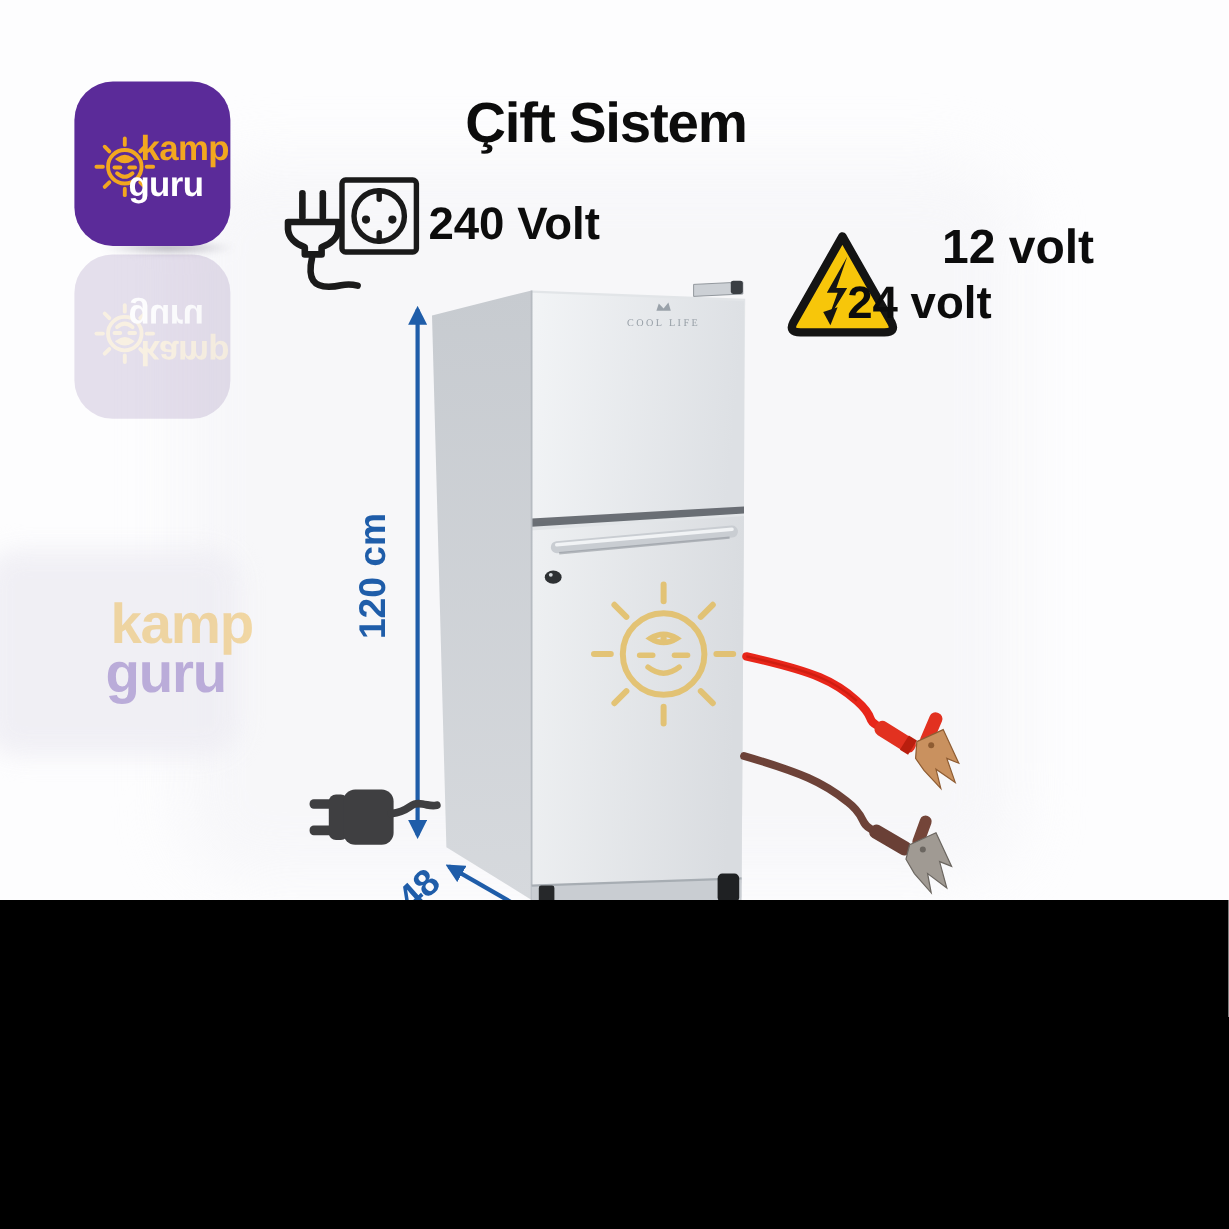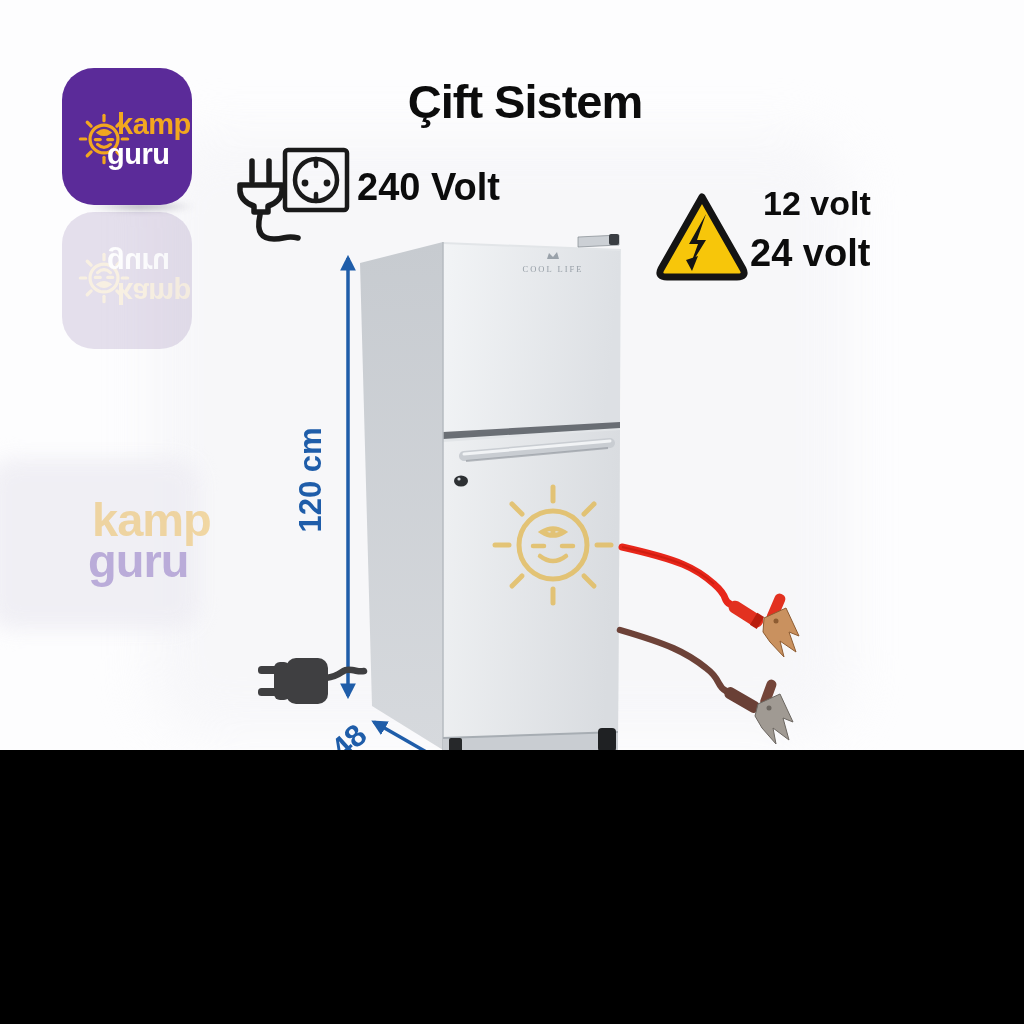--- a/index.html
+++ b/index.html
@@ -16,27 +16,27 @@
   .logo-card{position:absolute;left:62px;top:68px;width:130px;height:137px;background:#5b2b99;
              border-radius:32px;z-index:6;}
   .logo-sun{position:absolute;left:13px;top:42px;}
   .logo-kamp{position:absolute;left:55px;top:40px;font-size:29px;font-weight:800;color:#f2a71f;letter-spacing:-.5px;}
   .logo-guru{position:absolute;left:45px;top:70px;font-size:29px;font-weight:800;color:#ffffff;letter-spacing:-.5px;}
   .logo-shadow{position:absolute;left:84px;top:202px;width:112px;height:9px;z-index:5;
                background:radial-gradient(closest-side,rgba(50,45,70,.5),rgba(50,45,70,0));filter:blur(3px);}
   .logo-reflection{position:absolute;left:62px;top:212px;width:130px;height:137px;background:#5b2b99;
                    border-radius:32px;transform:scaleY(-1);opacity:.14;filter:saturate(.75);z-index:4;}
 
-  .title{position:absolute;left:360px;top:74px;width:330px;text-align:center;font-size:47px;
+  .title{position:absolute;left:340px;top:74px;width:330px;text-align:center;font-size:47px;
          font-weight:800;letter-spacing:-1px;color:#0c0c0c;z-index:8;}
 
   .icon-abs{position:absolute;z-index:8;}
   .ac-label{position:absolute;left:357px;top:166px;font-size:38px;font-weight:800;color:#0c0c0c;z-index:8;}
-  .dc-label-1{position:absolute;left:763px;top:184px;font-size:34px;font-weight:800;color:#0c0c0c;z-index:8;}
-  .dc-label-2{position:absolute;left:750px;top:232px;font-size:38px;font-weight:800;color:#0c0c0c;z-index:8;text-align:right;}
+  .dc-label-1{position:absolute;left:785px;top:184px;font-size:40px;font-weight:800;color:#0c0c0c;z-index:8;}
+  .dc-label-2{position:absolute;left:706px;top:232px;font-size:38px;font-weight:800;color:#0c0c0c;z-index:8;text-align:right;}
 
   .fridge{position:absolute;left:350px;top:230px;z-index:10;}
   .overlay{position:absolute;left:0;top:0;z-index:20;}
 
   .dim-height{position:absolute;left:258px;top:462px;font-size:31px;font-weight:700;color:#1f5da9;
               transform:rotate(-90deg);z-index:25;white-space:nowrap;}
   .dim-depth{position:absolute;left:332px;top:724px;font-size:31px;font-weight:700;color:#1f5da9;
              transform:rotate(-42deg);z-index:25;}
 
   .wm{position:absolute;left:92px;top:492px;z-index:3;}

